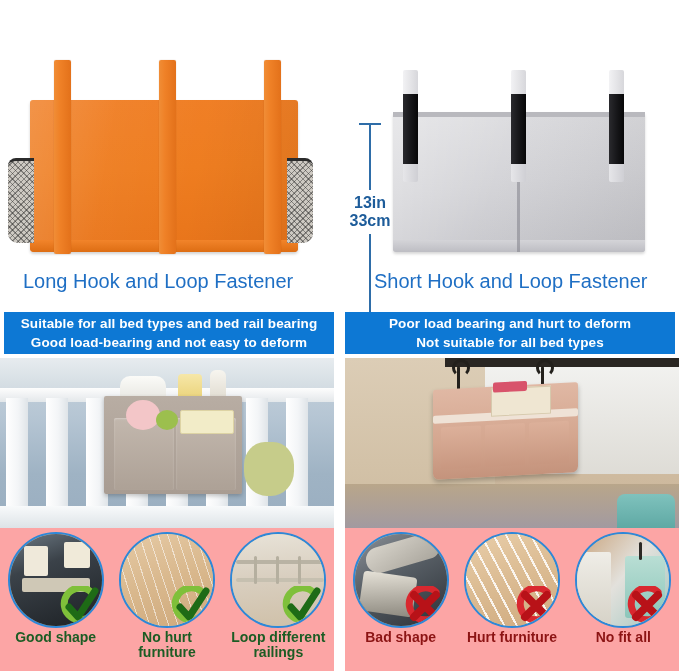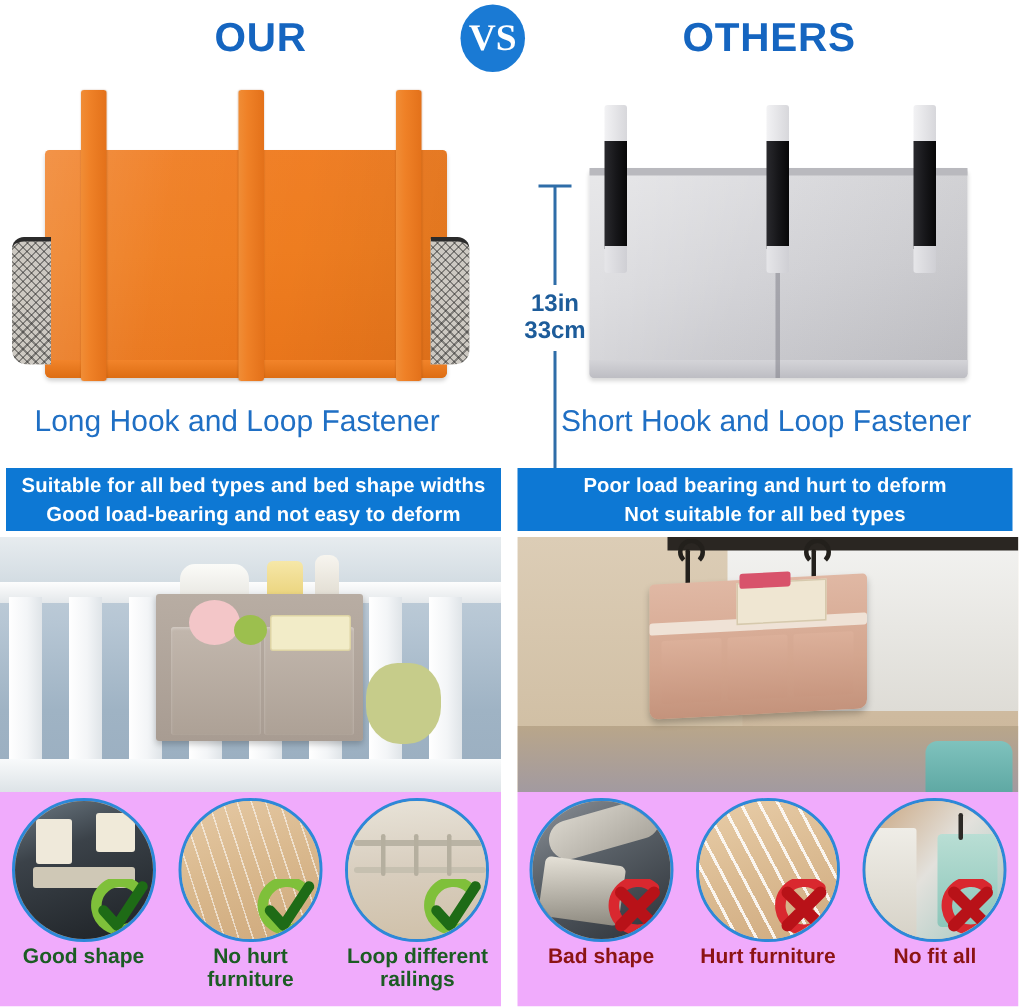--- a/index.html
+++ b/index.html
@@ -402,21 +402,21 @@
   
   .feature-row {
     position: absolute;
     left: 0; top: 528px;
     width: 679px; height: 143px;
   }
   .feature-panel {
     position: absolute;
     top: 0;
     height: 143px;
-    background: #f0abfc;
+    background: #fca5a5;
   }
   .feature-panel.left { left: 0px; width: 334px; }
   .feature-panel.right { left: 345px; width: 334px; }
   .feature-items {
     position: absolute;
     left: 0; top: 4px;
     width: 100%; height: 136px;
     display: flex;
     justify-content: space-around;
     align-items: flex-start;
@@ -477,25 +477,20 @@
     white-space: pre-line;
   }
   .feature-label.good { color: #1c5c24; }
   .feature-label.bad { color: #8c1414; }
 </style>
 </head>
 <body>
 
 <div id="page">
 
-  <div class="header">
-    <div class="hdr-label hdr-our">OUR</div>
-    <div class="vs-badge">VS</div>
-    <div class="hdr-label hdr-others">OTHERS</div>
-  </div>
 
   <div class="product-row">
 
     <div class="prod-orange">
       <div class="or-body"></div>
       <div class="or-hem"></div>
       <div class="or-seam" style="left:155px;"></div>
       <div class="or-mesh left"></div>
       <div class="or-mesh right"></div>
       <div class="or-strap" style="left:46px;"></div>
@@ -536,21 +531,21 @@
     </div>
   </div>
 
   <div class="caption-row">
     <div class="caption left">Long Hook and Loop Fastener</div>
     <div class="caption right">Short Hook and Loop Fastener</div>
   </div>
 
   <div class="banner-row">
     <div class="banner left">
-      <div>Suitable for all bed types and bed shape widths</div>
+      <div>Suitable for all bed types and bed rail bearing</div>
       <div>Good load-bearing and not easy to deform</div>
     </div>
     <div class="banner right">
       <div>Poor load bearing and hurt to deform</div>
       <div>Not suitable for all bed types</div>
     </div>
   </div>
 
   <div class="scene-row">
 

